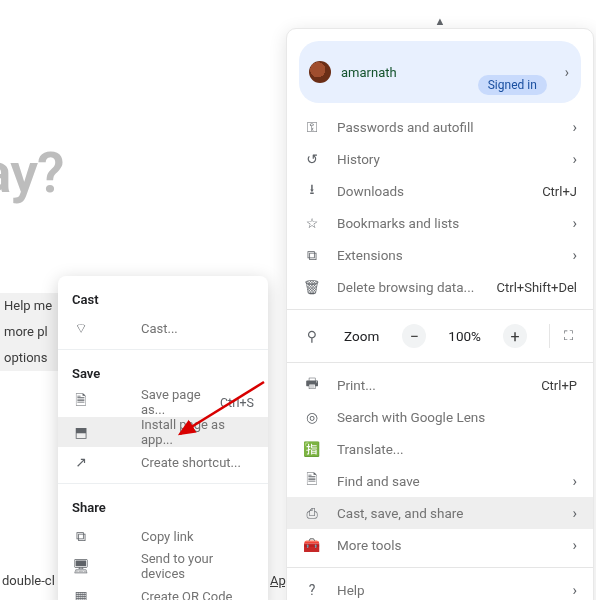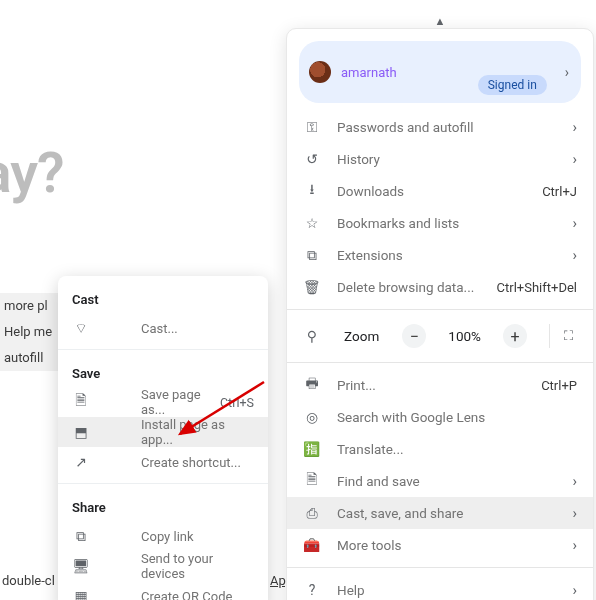--- a/index.html
+++ b/index.html
@@ -10,21 +10,21 @@
   .chip { background:#f1f1f1; color:#3c3c3c; font-size:13px; line-height:22px; padding:2px 0 2px 4px; white-space: nowrap; overflow:hidden; }
   .bottom-text { position:absolute; left:0; bottom:12px; font-size:13px; color:#3c3c3c; padding-left:2px; }
   .apps-link { position:absolute; left:270px; bottom:12px; font-size:13px; color:#3c3c3c; text-decoration: underline; }
 
   
   .main-menu { position:absolute; right:2px; top:28px; width:308px; background:#fff; border:1px solid #e8e8e8; border-radius:10px; box-shadow:0 4px 18px rgba(0,0,0,.12); z-index:5; padding:4px 0; }
   .caret { position:absolute; left:50%; top:-14px; transform:translateX(-50%); font-size:11px; color:#5f6368; }
 
   .profile-row { margin:8px 12px 8px 12px; padding:8px 10px; background:#e8f0fe; border-radius:20px; display:flex; align-items:center; gap:10px; }
   .avatar { width:22px; height:22px; border-radius:50%; background: radial-gradient(circle at 40% 40%, #a04e2e 0 40%, #6b2e16 41% 100%); flex:none; }
-  .profile-name { flex:1; font-size:13px; color:#8b5cf6; }
+  .profile-name { flex:1; font-size:13px; color:#14532d; }
   .signed-badge { background:#c8dafc; color:#1a4fa0; font-size:12px; padding:3px 10px; border-radius:12px;margin-top:26px; }
   .prof-chevron { color:#5f6368; font-size:14px; padding:0 2px 0 8px; }
 
   .mrow { display:flex; align-items:center; height:32px; padding:0 16px; gap:16px; cursor:default; }
   .mrow.hover { background:#eeeeee; }
   .micon { width:18px; text-align:center; color:#5f6368; font-size:14px; flex:none; }
   .mlabel { flex:1; font-size:13.5px; color:#737373; }
   .mshortcut { font-size:13px; color:#3c3c3c; }
   .mchevron { color:#5f6368; font-size:15px; margin-left:4px; }
   .msection-sep { height:1px; background:#e5e5e5; margin:6px 0; }
@@ -51,23 +51,23 @@
   .wm { position:absolute; right:26px; bottom:25px; text-align:left; z-index:1; color:#8c8c8c; opacity:.55; }
   .wm .l1 { font-size:20px; }
   .wm .l2 { font-size:12px; }
 </style>
 </head>
 <body>
 
 <div class="bg-page">
   <div class="bg-hero">u today?</div>
   <div class="chip-stack">
+    <div class="chip">Help me</div>
     <div class="chip">more pl</div>
-    <div class="chip">Help me</div>
-    <div class="chip">autofill</div>
+    <div class="chip">options</div>
   </div>
   <div class="bottom-text">double-cl</div>
   <div class="apps-link">Apps</div>
 
   <div class="wm">
     <div class="l1">Activate Windows</div>
     <div class="l2">Go to Settings to activate Windows.</div>
   </div>
 </div>
 

